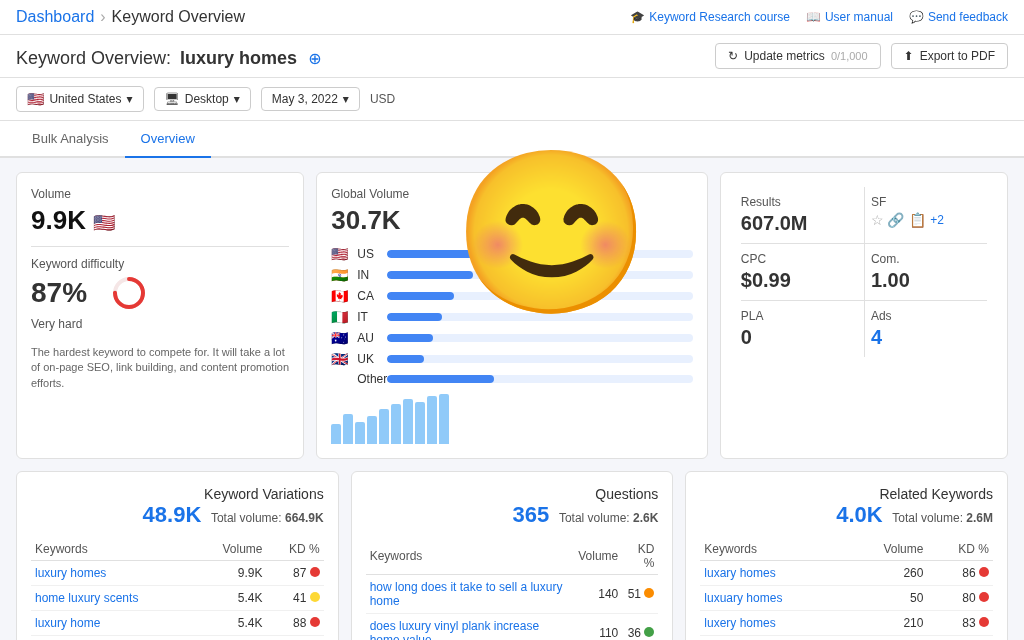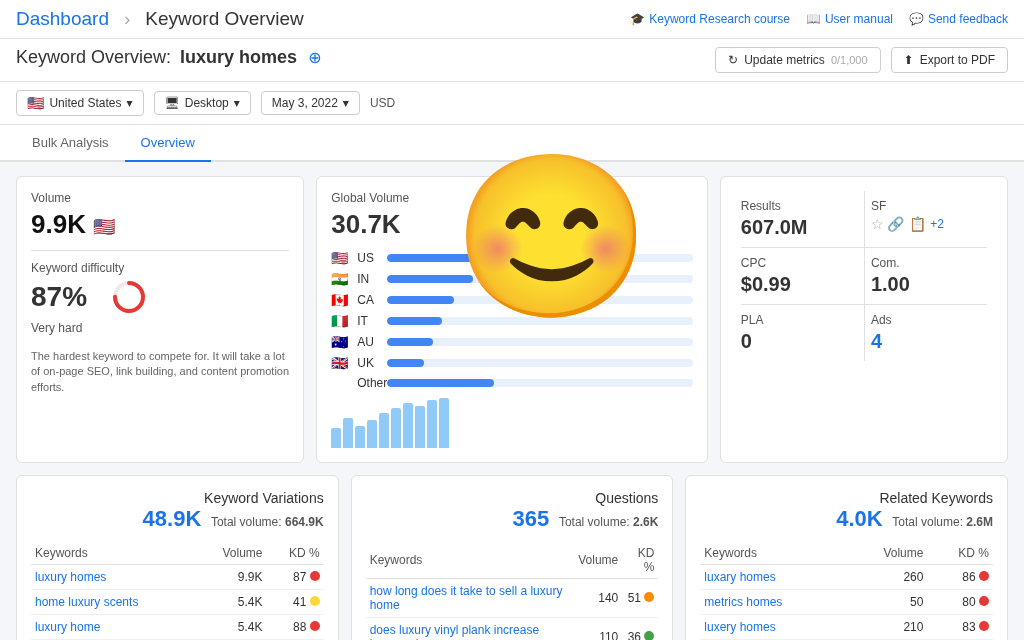--- a/index.html
+++ b/index.html
@@ -3,29 +3,29 @@
   <meta charset="utf-8">
   <style>
     * { box-sizing: border-box; margin: 0; padding: 0; }
     body { font-family: Arial, sans-serif; font-size: 13px; color: #333; background: #f5f6fa; }
     
     
     .top-header {
       display: flex; align-items: center; justify-content: space-between;
       padding: 8px 16px; background: #fff; border-bottom: 1px solid #e0e0e0;
     }
-    .breadcrumb { display: flex; align-items: center; gap: 15px; font-size: 19px; color: #666; }
+    .breadcrumb { display: flex; align-items: center; gap: 6px; font-size: 16px; color: #666; }
     .breadcrumb .sep { color: #aaa; }
     .breadcrumb .current { color: #333; font-weight: 500; }
     .top-links { display: flex; align-items: center; gap: 16px; font-size: 12px; color: #1a73e8; }
     .top-links a { color: #1a73e8; text-decoration: none; display: flex; align-items: center; gap: 4px; }
 
     
     .title-bar {
-      display: flex; align-items: flex-start; justify-content: space-between;
+      display: flex; align-items: flex-end; justify-content: space-between;
       padding: 8px 16px; background: #fff; border-bottom: 1px solid #e0e0e0; gap: 36px;
     }
     .page-title { font-size: 18px; font-weight: normal; }
     .page-title strong { font-weight: bold; }
     .plus-btn { color: #1a73e8; margin-left: 6px; font-size: 16px; cursor: pointer; }
     .title-actions { display: flex; gap: 10px; }
     .btn-outline {
       border: 1px solid #ccc; background: #fff; padding: 5px 12px;
       border-radius: 4px; cursor: pointer; font-size: 12px; color: #333;
       display: flex; align-items: center; gap: 6px;
@@ -451,21 +451,21 @@
             <th class="right">KD %</th>
           </tr>
         </thead>
         <tbody>
           <tr>
             <td><a href="#" class="kw-link">luxary homes</a></td>
             <td class="right">260</td>
             <td class="right"><span>86</span> <span class="dot dot-red"></span></td>
           </tr>
           <tr>
-            <td><a href="#" class="kw-link">metrics homes</a></td>
+            <td><a href="#" class="kw-link">luxuary homes</a></td>
             <td class="right">50</td>
             <td class="right"><span>80</span> <span class="dot dot-red"></span></td>
           </tr>
           <tr>
             <td><a href="#" class="kw-link">luxery homes</a></td>
             <td class="right">210</td>
             <td class="right"><span>83</span> <span class="dot dot-red"></span></td>
           </tr>
         </tbody>
       </table>

